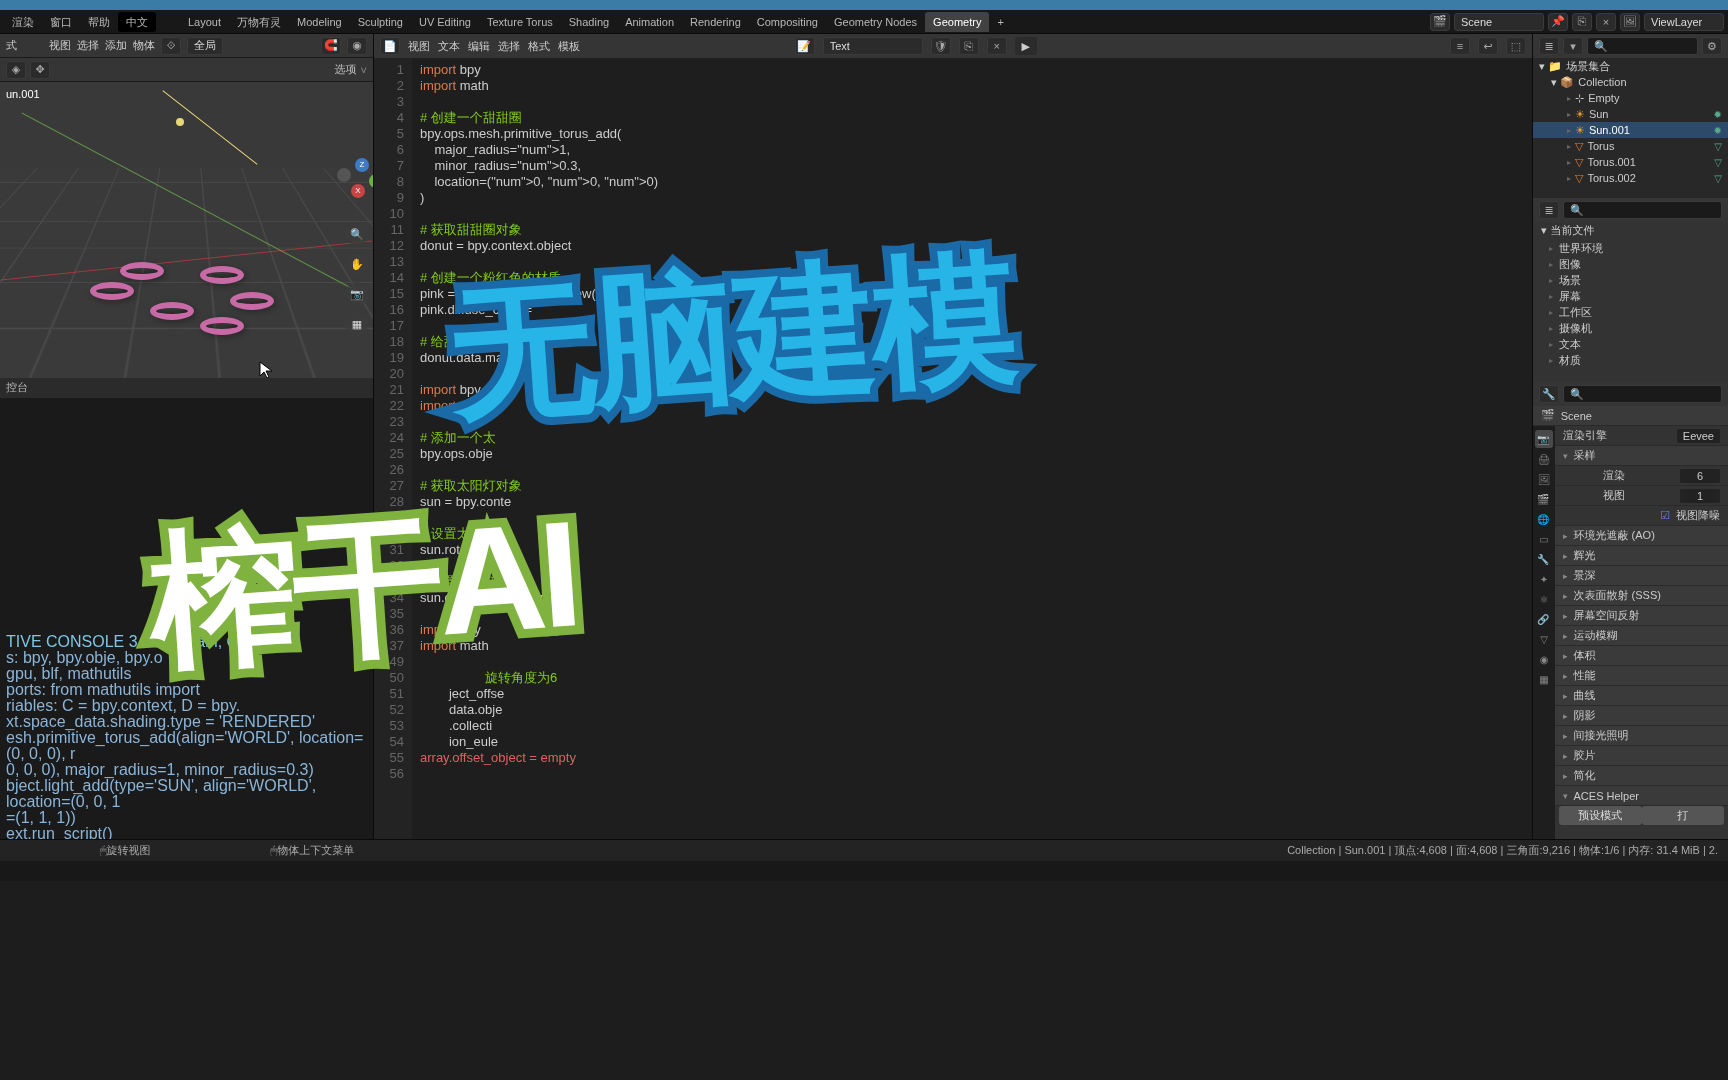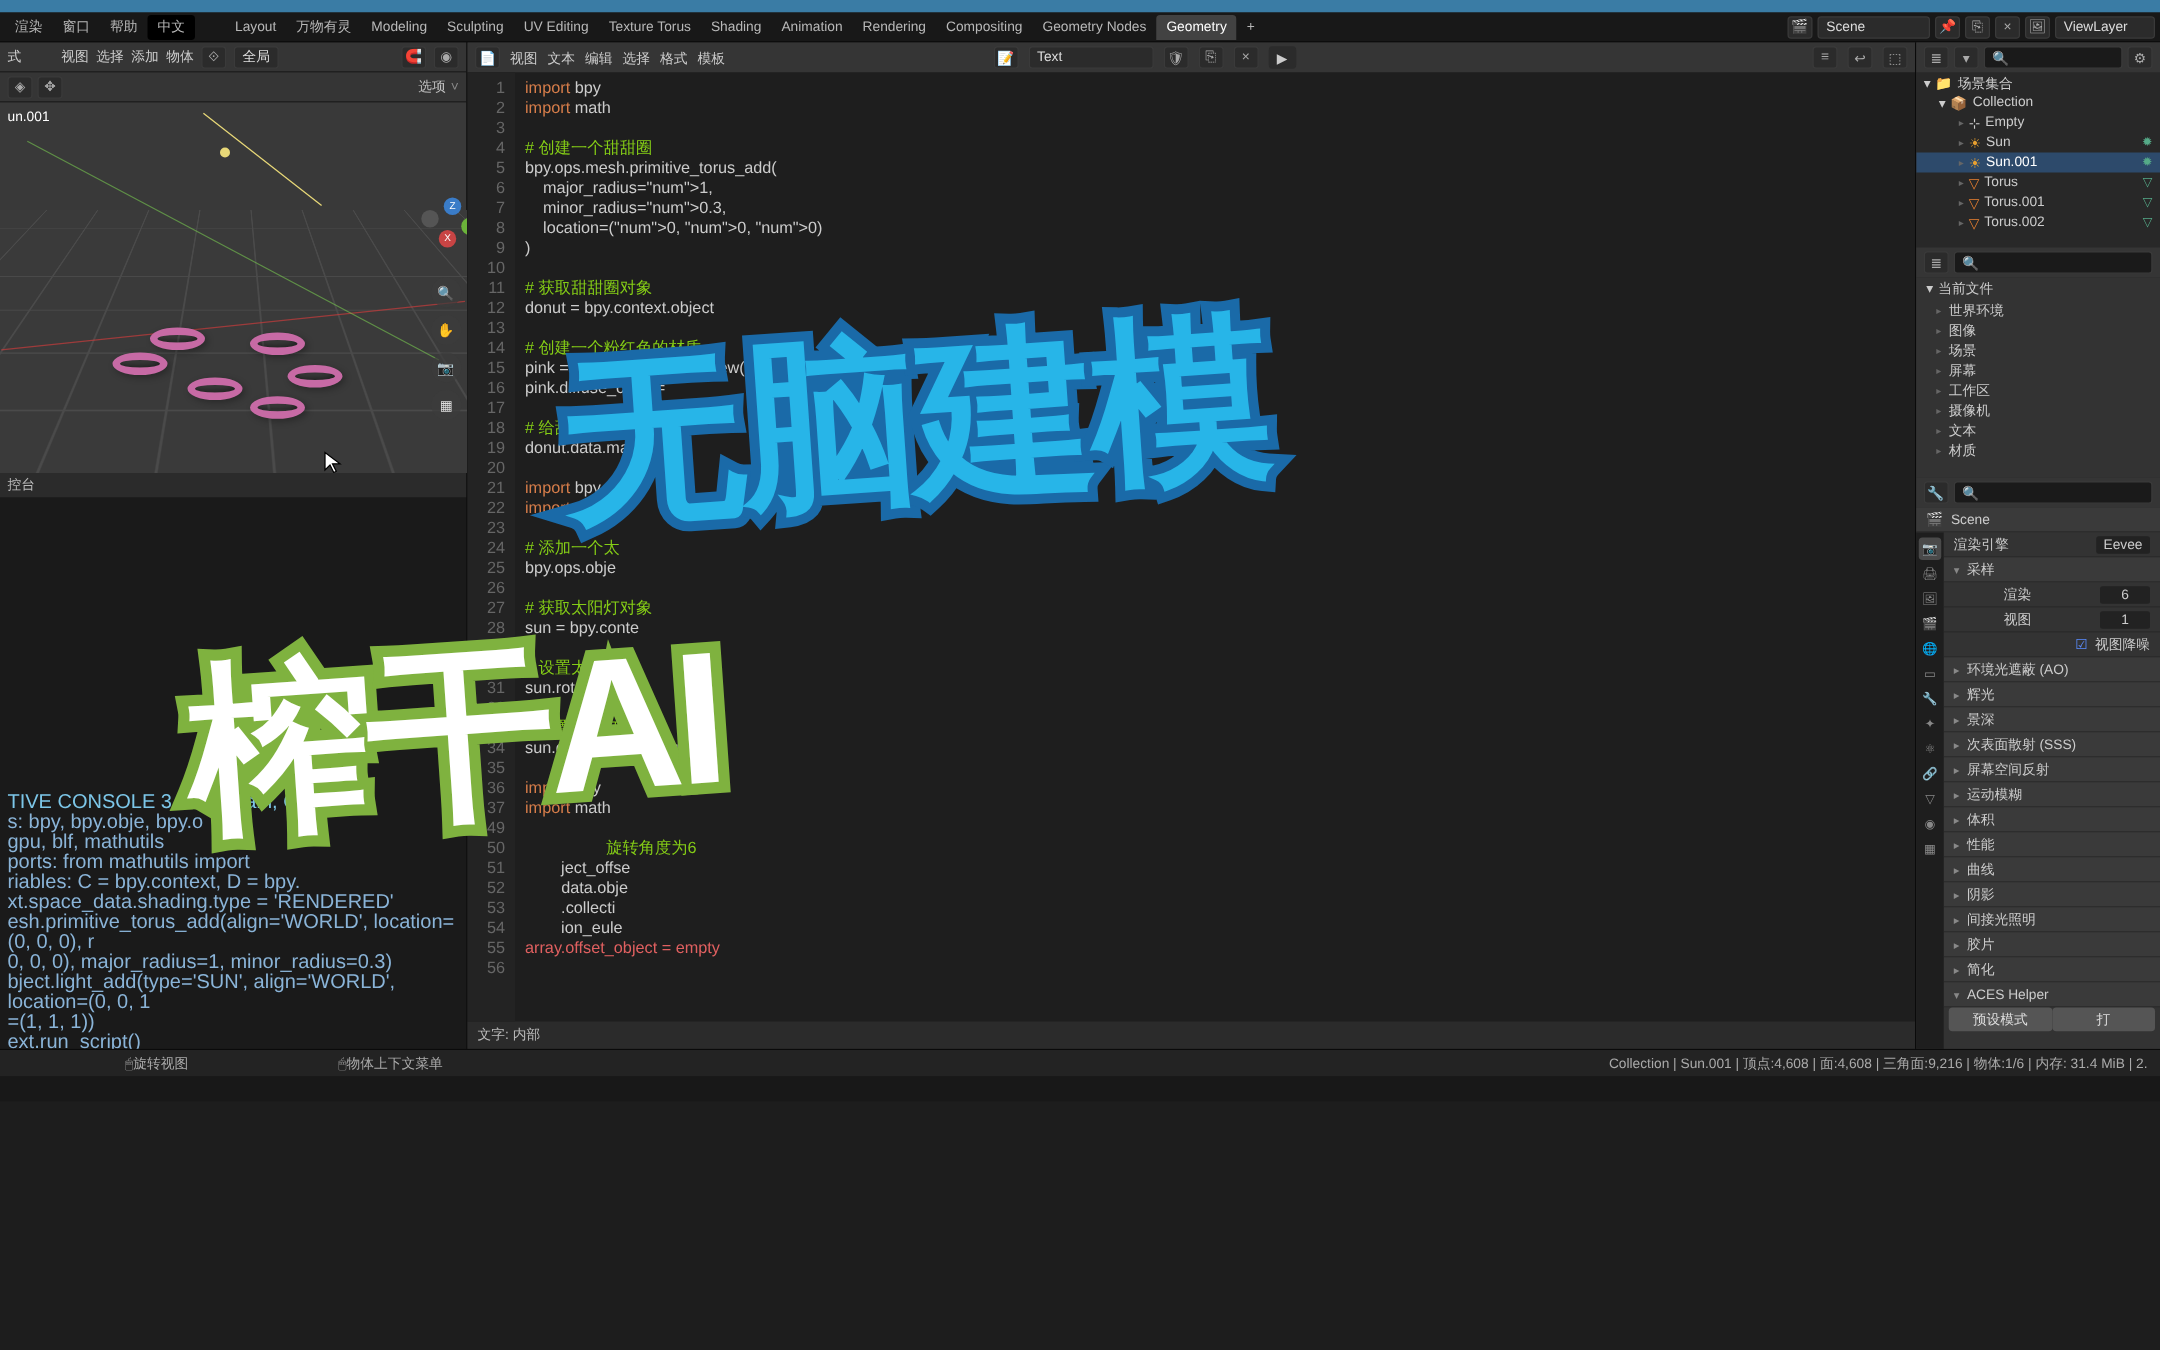--- a/index.html
+++ b/index.html
@@ -253,21 +253,20 @@
           <div>50</div>
           <div>51</div>
           <div>52</div>
           <div>53</div>
           <div>54</div>
           <div>55</div>
           <div>56</div>
         </div>
       <div class="codetxt" id="codetxt"><div><span class="kw">import</span> bpy</div><div><span class="kw">import</span> math</div><div>&nbsp;</div><div><span class="cm"># 创建一个甜甜圈</span></div><div><span class="id">bpy</span>.<span class="id">ops</span>.<span class="id">mesh</span>.<span class="id">primitive_torus_add</span>(</div><div>    <span class="id">major_radius</span>=<span class="&lt;span">"num"</span>&gt;1,</div><div>    <span class="id">minor_radius</span>=<span class="&lt;span">"num"</span>&gt;0.3,</div><div>    <span class="id">location</span>=(<span class="&lt;span">"num"</span>&gt;0, <span class="&lt;span">"num"</span>&gt;0, <span class="&lt;span">"num"</span>&gt;0)</div><div>)</div><div>&nbsp;</div><div><span class="cm"># 获取甜甜圈对象</span></div><div><span class="id">donut</span> = <span class="id">bpy</span>.<span class="id">context</span>.<span class="id">object</span></div><div>&nbsp;</div><div><span class="cm"># 创建一个粉红色的材质</span></div><div><span class="id">pink</span> = <span class="id">bpy</span>.<span class="id">data</span>.<span class="id">materials</span>.<span class="id">new</span>(<span class="str">"Pink"</span>)</div><div><span class="id">pink</span>.<span class="id">diffuse_color</span> = </div><div>&nbsp;</div><div><span class="cm"># 给甜甜圈添</span></div><div><span class="id">donut</span>.<span class="id">data</span>.ma</div><div>&nbsp;</div><div><span class="kw">import</span> bpy</div><div><span class="kw">import</span> math</div><div>&nbsp;</div><div><span class="cm"># 添加一个太</span></div><div><span class="id">bpy</span>.<span class="id">ops</span>.obje</div><div>&nbsp;</div><div><span class="cm"># 获取太阳灯对象</span></div><div><span class="id">sun</span> = <span class="id">bpy</span>.conte</div><div>&nbsp;</div><div><span class="cm"># 设置太阳灯的</span></div><div><span class="id">sun</span>.<span class="id">rotation_</span></div><div>&nbsp;</div><div><span class="cm"># 设置太阳灯的强</span></div><div><span class="id">sun</span>.<span class="id">data</span>.<span class="id">energy</span> = <span class="&lt;span">"num"</span>&gt;5</div><div>&nbsp;</div><div><span class="kw">import</span> bpy</div><div><span class="kw">import</span> math</div><div>&nbsp;</div><div><span class="cm">                  旋转角度为6</span></div><div>        ject_offse</div><div>        <span class="id">data</span>.obje</div><div>        .collecti</div><div>        ion_eule</div><div><span class="err">array.offset_object = empty</span></div><div>&nbsp;</div></div>
     </div>
-    <div class="code-ftr">文字: 内部</div>
   </div>
 
   <div class="col-right">
     <div class="outliner-hdr">
       <span class="iconbtn">≣</span>
       <span class="iconbtn">▾</span>
       <div class="search">🔍</div>
       <span class="iconbtn">⚙</span>
     </div>
     <div class="outliner">

